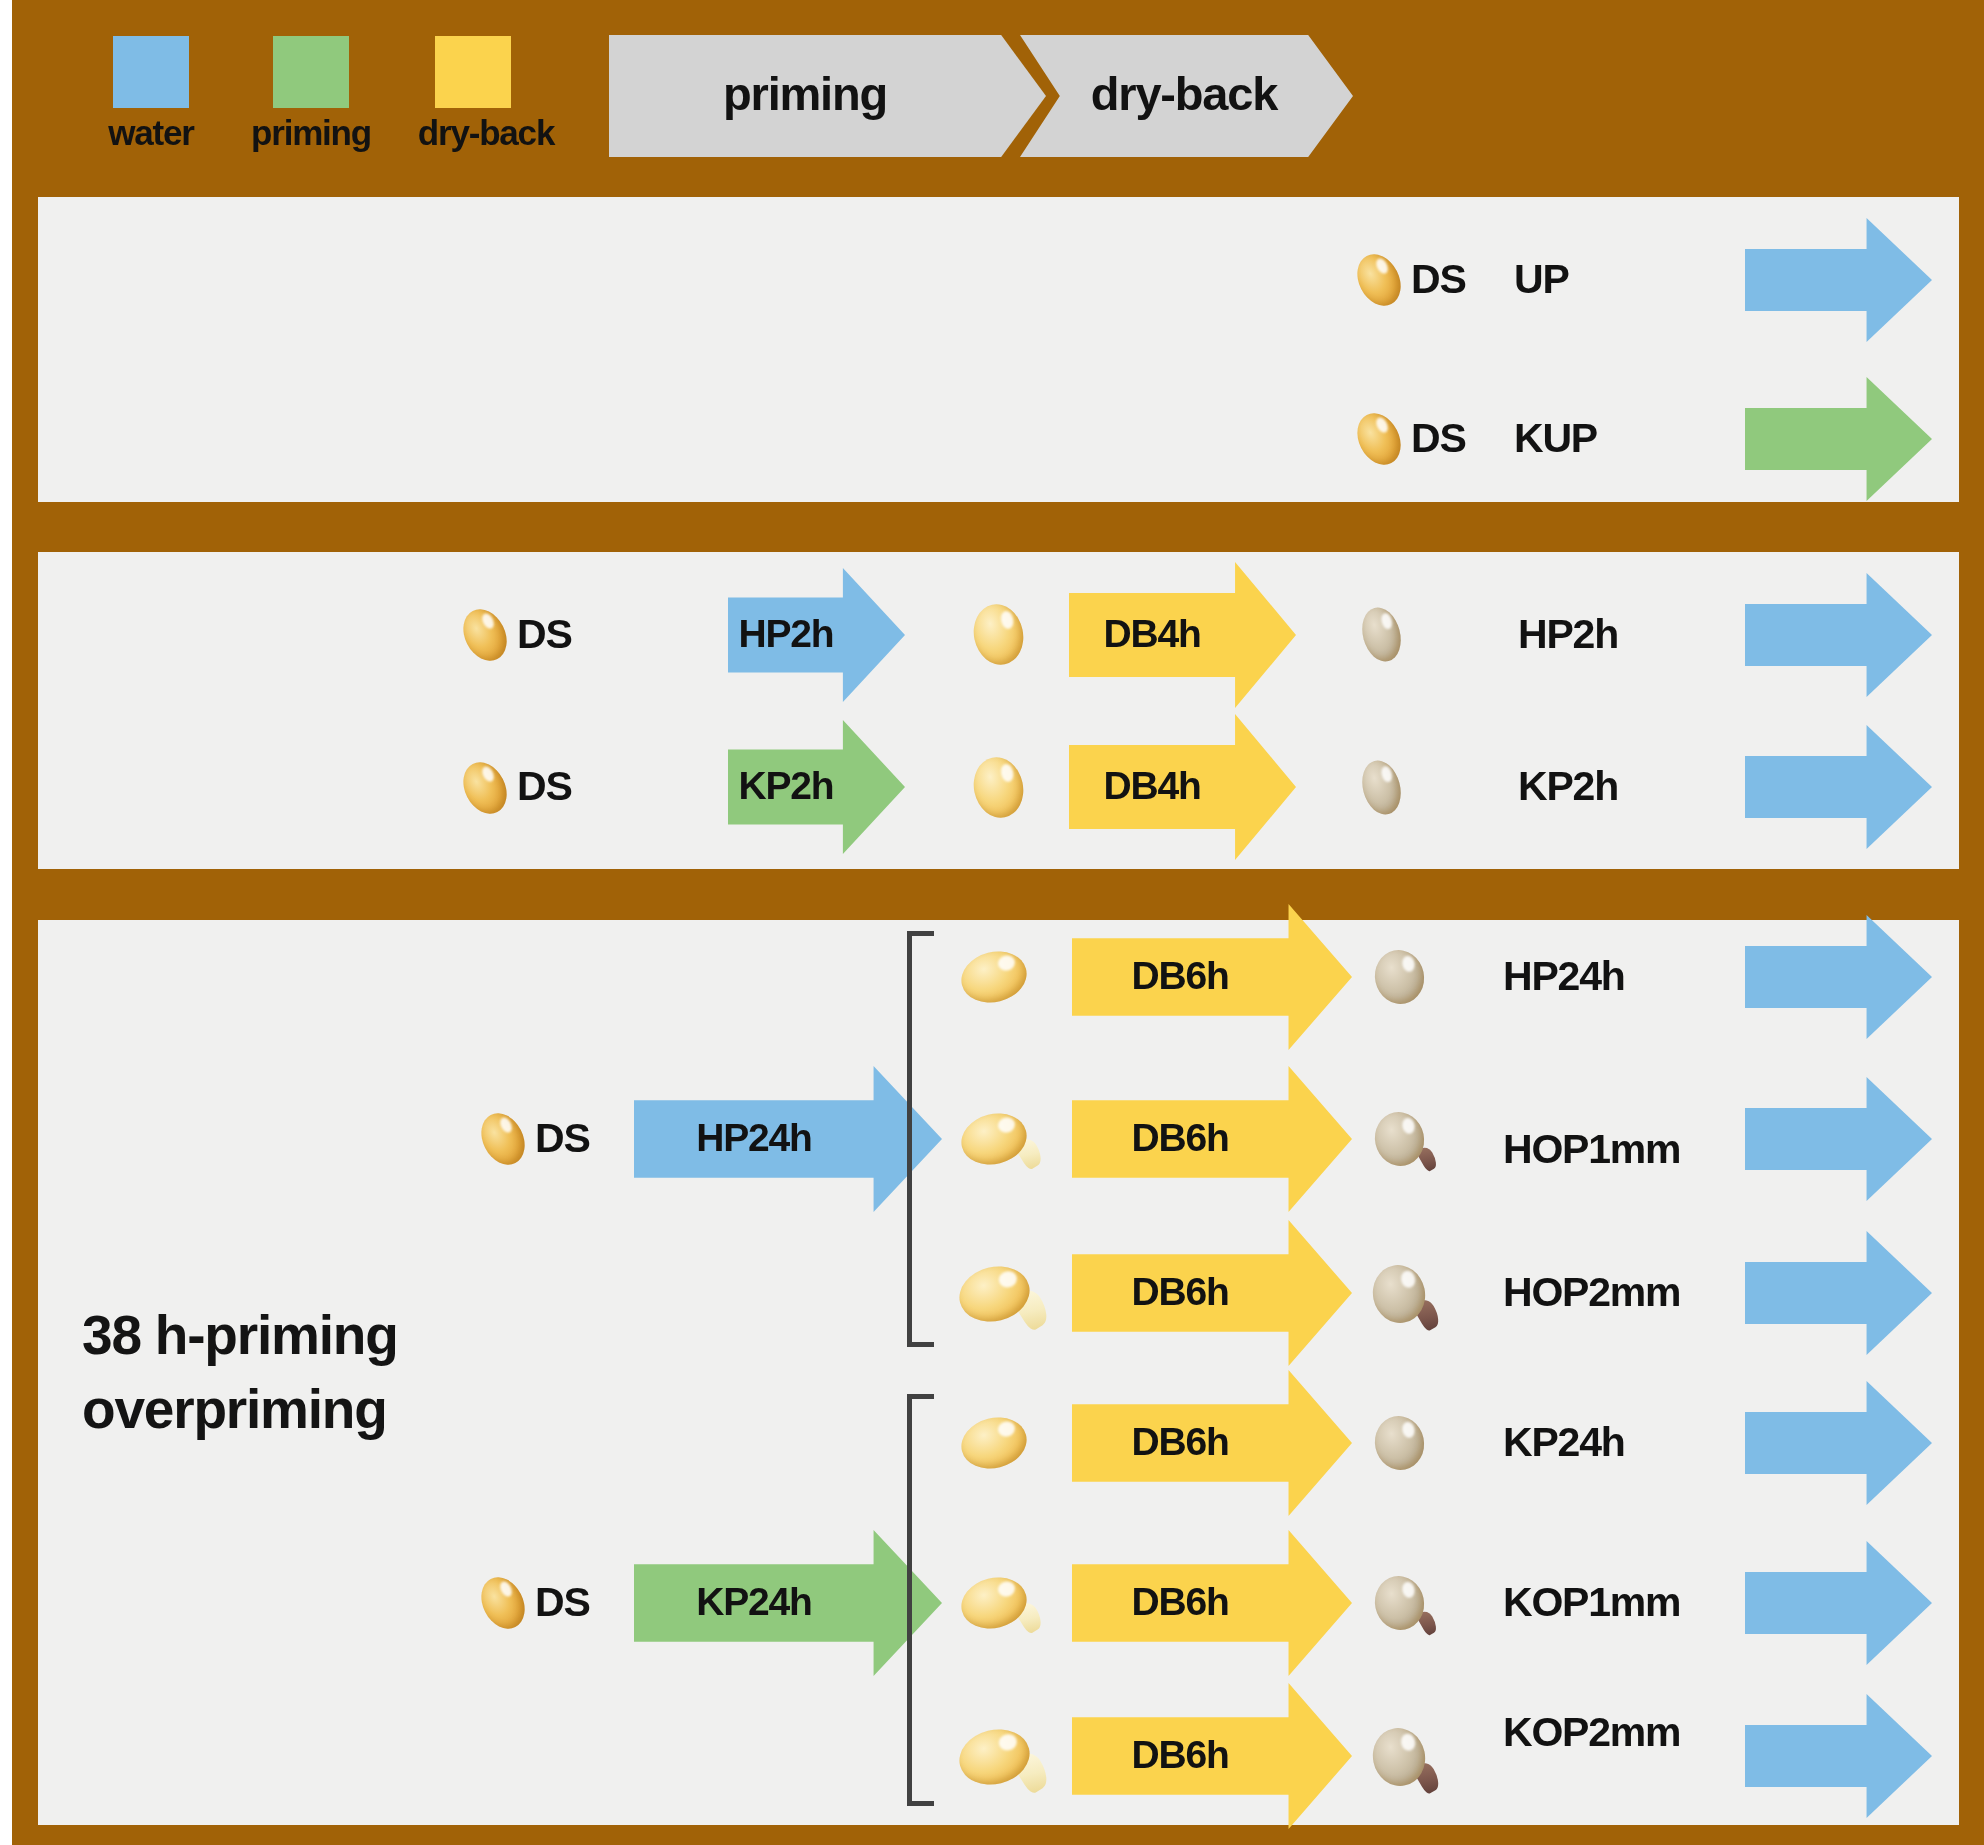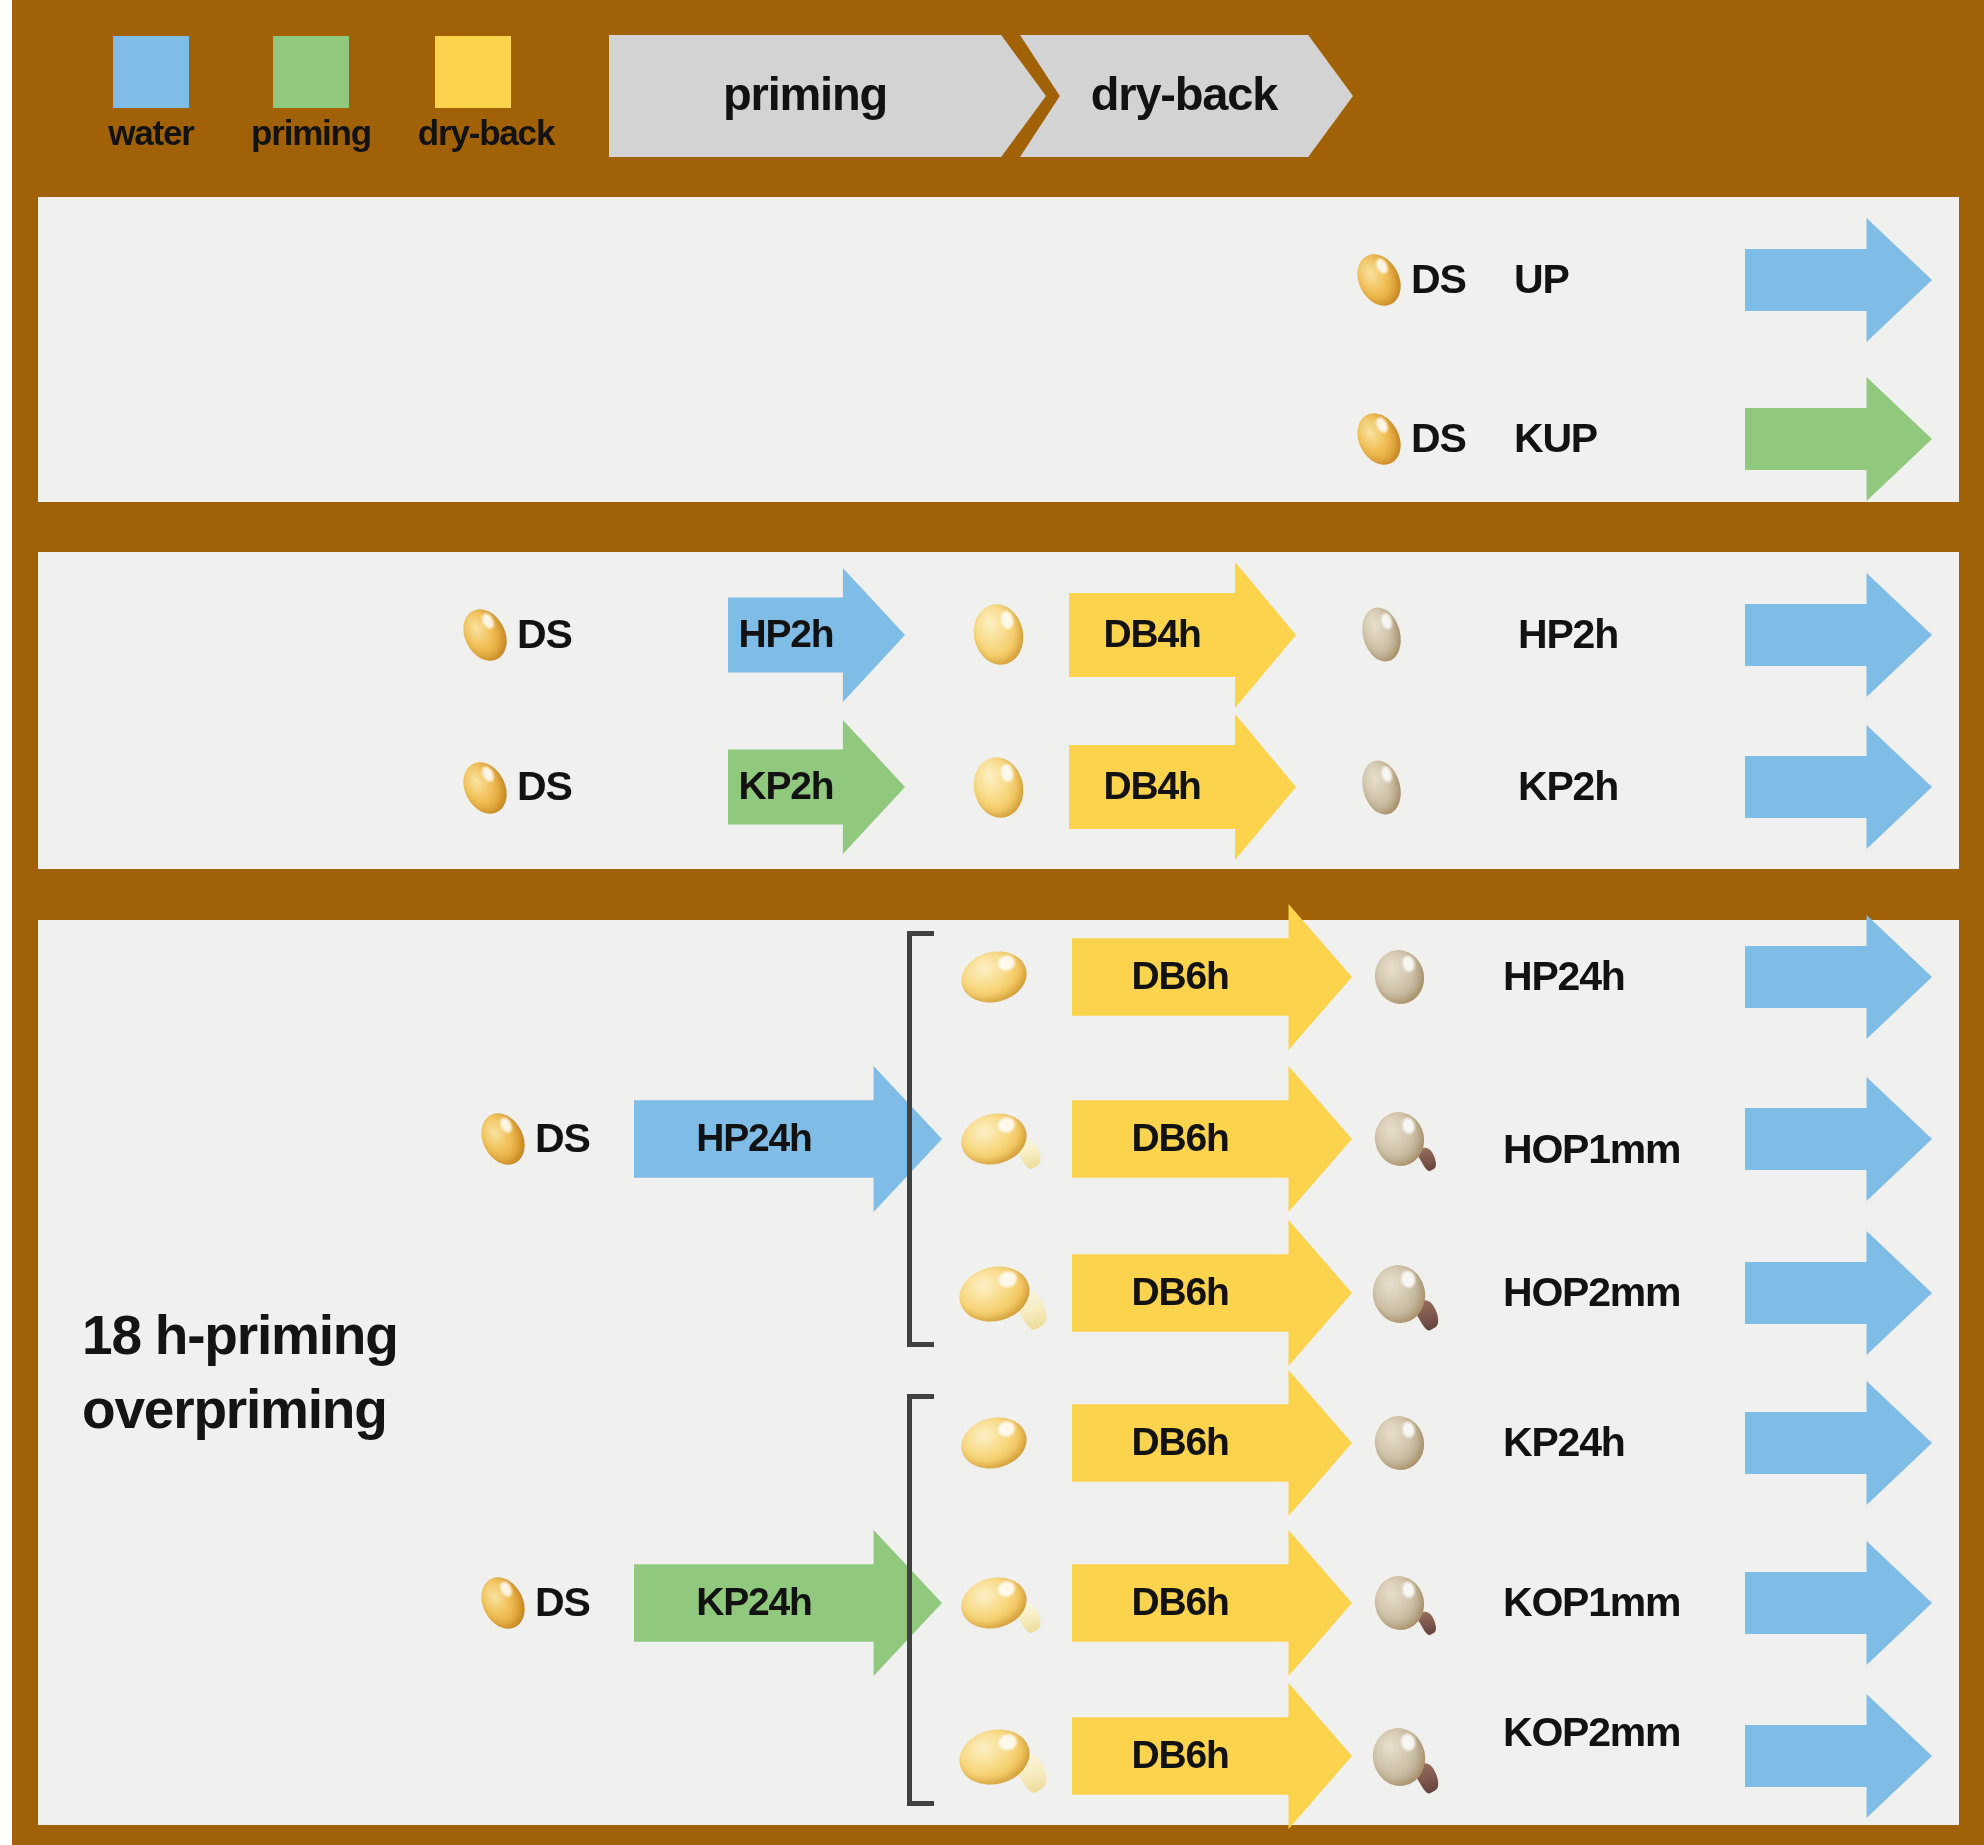--- a/index.html
+++ b/index.html
@@ -64,21 +64,21 @@
     <div class="legend-label" style="left: 474px; top: 113px;">dry-back</div>
     <div class="chevron" style="left: 597px; top: 35px; width: 437px; height: 122px; clip-path: polygon(0% 0%, 89.74% 0%, 100% 50%, 89.74% 100%, 0% 100%, 0% 50%);">
       <div class="phase-label" style="padding-left: 0px; padding-right: 45px; box-sizing: border-box;">priming</div>
     </div>
     <div class="chevron" style="left: 1008px; top: 35px; width: 333px; height: 122px; clip-path: polygon(0% 0%, 86.54% 0%, 100% 50%, 86.54% 100%, 0% 100%, 11.96% 50%);">
       <div class="phase-label" style="padding-left: 40px; padding-right: 45px; box-sizing: border-box;">dry-back</div>
     </div>
     <div class="panel" style="left: 26px; top: 197px; width: 1921px; height: 305px;"></div>
     <div class="panel" style="left: 26px; top: 552px; width: 1921px; height: 317px;"></div>
     <div class="panel" style="left: 26px; top: 920px; width: 1921px; height: 905px;"></div>
-    <div class="section-title" style="left: 70px; top: 1373px;">18 h-priming
+    <div class="section-title" style="left: 70px; top: 1373px;">38 h-priming
 overpriming</div>
     <div class="seed" style="left: 1347px; top: 253px; width: 40px; height: 54px; transform: rotate(-27deg);">
       <div class="seed-body" style="background: radial-gradient(at 38% 32%, rgb(249, 226, 160) 0%, rgb(240, 192, 88) 38%, rgb(224, 161, 53) 68%, rgb(200, 131, 31) 100%); box-shadow: rgba(140, 90, 10, 0.28) -2.5px -3.7px 6.2px inset;"></div>
       <div class="seed-glint" style="width: 10.4px; height: 16px; right: 5.6px; top: 7.5px;"></div>
     </div>
     <div class="row-label" style="left: 1399px; top: 280px;">DS</div>
     <div class="row-label" style="left: 1502px; top: 280px;">UP</div>
     <div class="flow-arrow" style="left: 1733px; top: 218px; width: 187px; height: 124px; background: rgb(127, 188, 230); clip-path: polygon(0% 25%, 65% 25%, 65% 0%, 100% 50%, 65% 100%, 65% 75%, 0% 75%);"></div>
     <div class="seed" style="left: 1347px; top: 412px; width: 40px; height: 54px; transform: rotate(-27deg);">
       <div class="seed-body" style="background: radial-gradient(at 38% 32%, rgb(249, 226, 160) 0%, rgb(240, 192, 88) 38%, rgb(224, 161, 53) 68%, rgb(200, 131, 31) 100%); box-shadow: rgba(140, 90, 10, 0.28) -2.5px -3.7px 6.2px inset;"></div>

